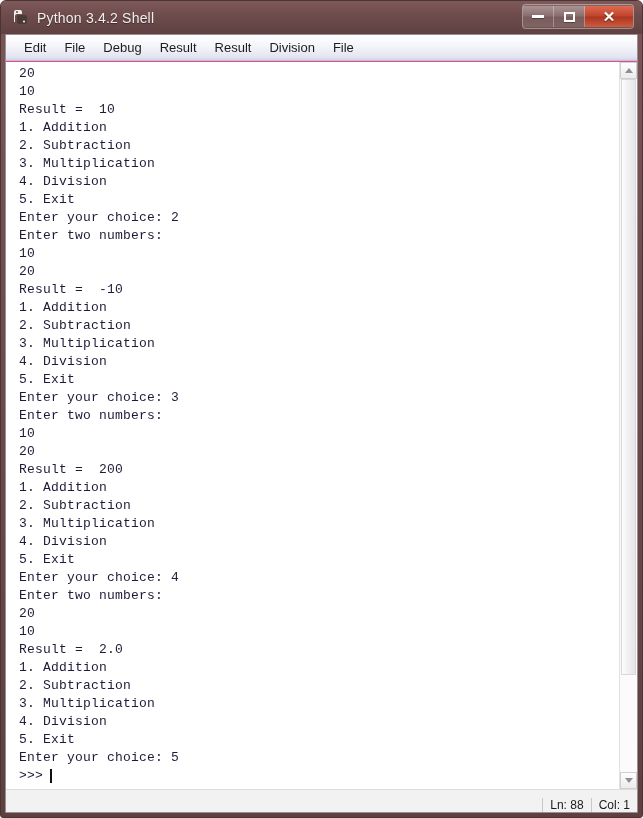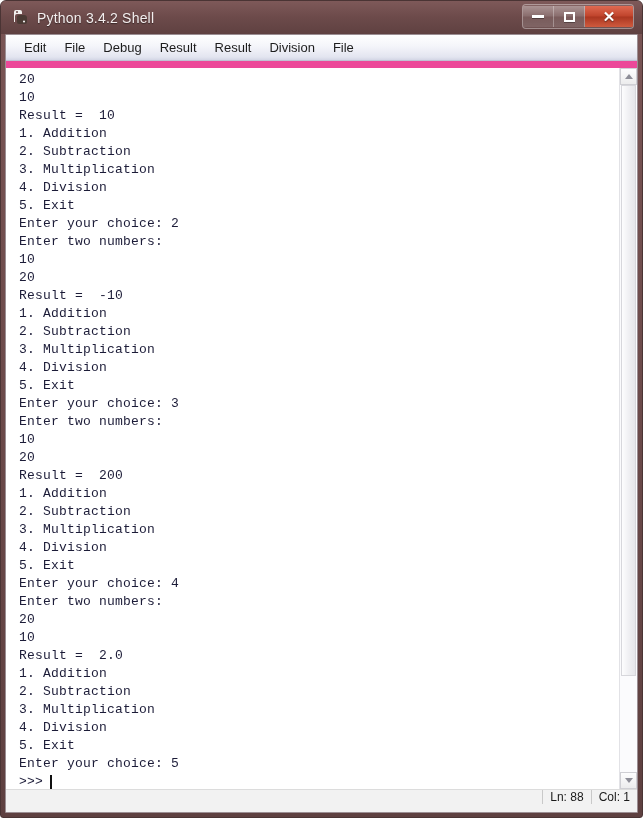--- a/index.html
+++ b/index.html
@@ -134,21 +134,21 @@
     padding: 2px 9px 3px 9px;
     cursor: default;
     white-space: nowrap;
   }
 
   
   .pane {
     flex: 1 1 auto;
     display: flex;
     background: #0c4a6e;
-    border-top: 7px solid #ec4899;
+    border-top: 1px solid #ec4899;
     overflow: hidden;
     position: relative;
   }
   .text-area {
     flex: 1 1 auto;
     background: #ffffff;
     padding: 3px 0 0 13px;
     overflow: hidden;
     font-family: "Liberation Mono", "DejaVu Sans Mono", monospace;
     font-size: 13px;
@@ -218,21 +218,21 @@
     cursor: pointer;
   }
 
   
   .statusbar {
     flex: 0 0 22px;
     height: 22px;
     background: #f2f2f2;
     border-top: 1px solid #dcdcdc;
     display: flex;
-    align-items: flex-start;
+    align-items: flex-end;
     justify-content: flex-end;
   }
   .status-cell {
     display: flex;
     align-items: center;
     padding: 0 7px;
     font-size: 12px;
     color: #1a1a1a;
     border-left: 1px solid #c9c9c9;
     white-space: nowrap;

